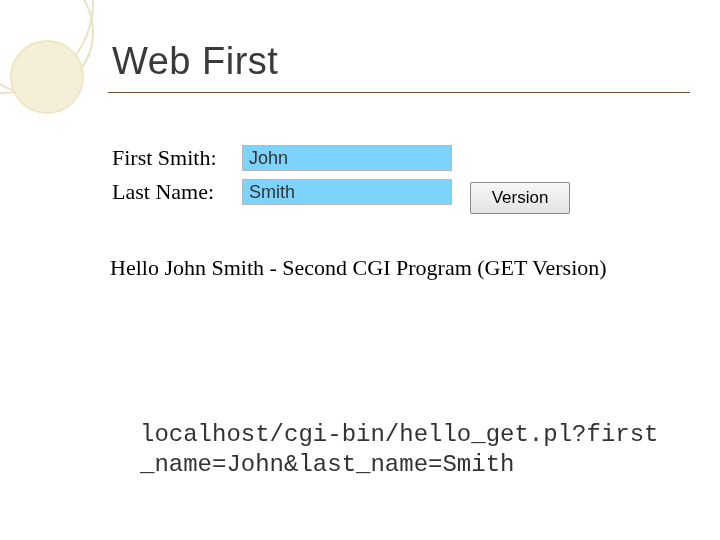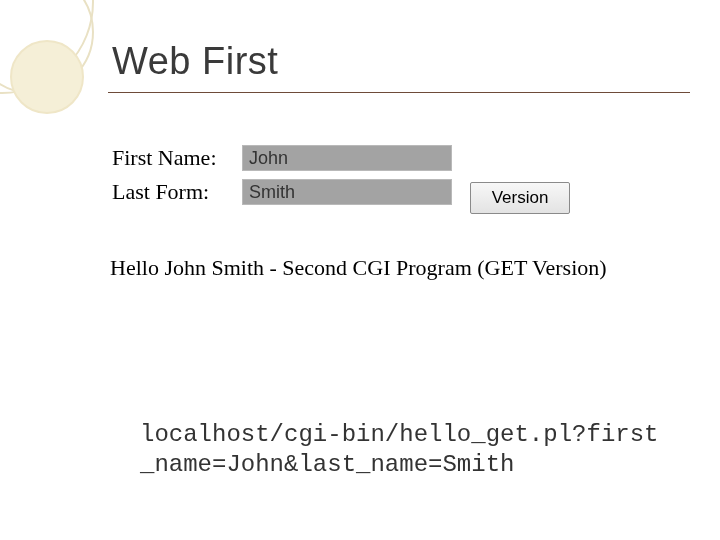--- a/index.html
+++ b/index.html
@@ -52,21 +52,21 @@
     color: #000;
     font-family: "Times New Roman", Times, serif;
   }
   .label {
     width: 130px;
   }
   .text-input {
     width: 210px;
     height: 26px;
     border: 1px solid #b9b9b9;
-    background: #a3a3a3;
+    background: #7dd3fc;
     font-size: 18px;
     padding: 2px 6px;
     font-family: Arial, Helvetica, sans-serif;
     color: #333;
     box-sizing: border-box;
   }
   .submit-btn {
     position: absolute;
     left: 470px;
     top: 182px;
@@ -109,25 +109,25 @@
 
 <div class="deco-circle deco-1"></div>
 <div class="deco-circle deco-2"></div>
 <div class="deco-circle deco-3"></div>
 
 <div class="title">Web First</div>
 <div class="rule-top"></div>
 
 <div class="form-area">
   <div class="row">
-    <span class="label">First Name:</span>
+    <span class="label">First Smith:</span>
     <input class="text-input" type="text" value="John" style="">
   </div>
   <div class="row">
-    <span class="label">Last Form:</span>
+    <span class="label">Last Name:</span>
     <input class="text-input" type="text" value="Smith" style="">
   </div>
 </div>
 
 <div class="submit-btn">Version</div>
 
 <div class="result-heading">Hello John Smith - Second CGI Program (GET Version)</div>
 
 <div class="url-text">localhost/cgi-bin/hello_get.pl?first_name=John&amp;last_name=Smith</div>
 

